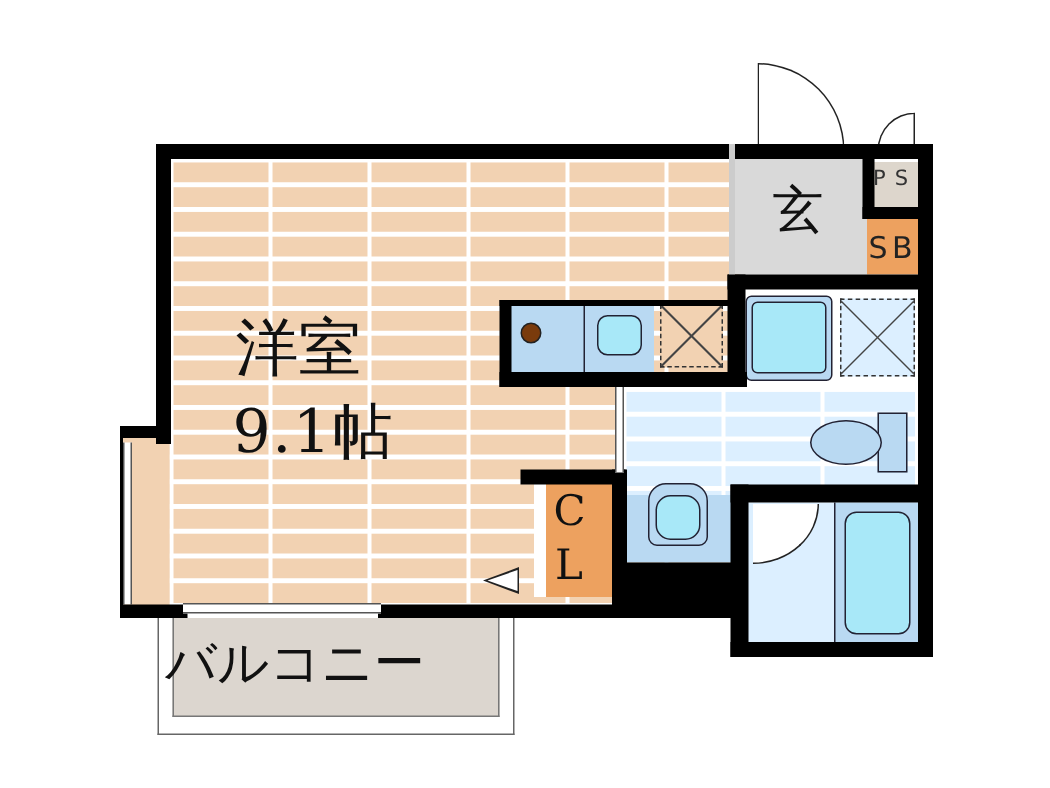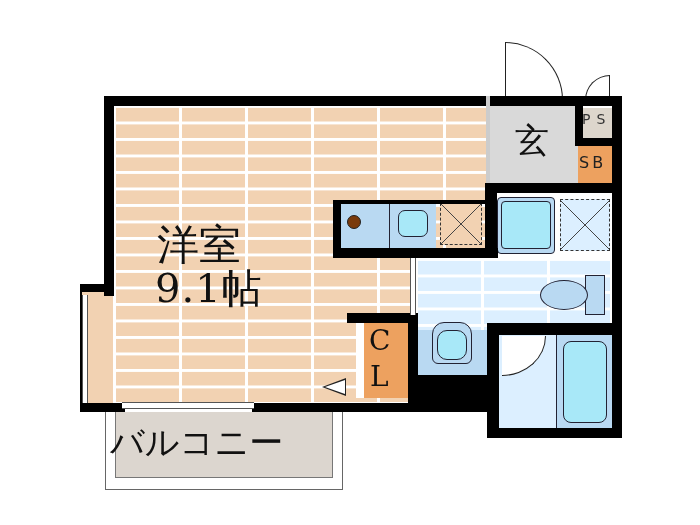--- a/index.html
+++ b/index.html
@@ -34,21 +34,21 @@
 
 <div class="abs brick-wet" style="left:415px;top:258px;width:195px;height:72px;"></div>
 
 <div class="abs" style="left:490px;top:105px;width:88px;height:78px;background:#d9d9d9;"></div>
 <div class="label" style="left:515px;top:123px;font-size:34px;">玄</div>
 
 <div class="abs" style="left:580px;top:108px;width:32px;height:30px;background:#ddd6cc;"></div>
 <div class="label" style="left:582px;top:112px;font-size:14px;font-family:'DejaVu Sans',sans-serif;letter-spacing:6px;color:#333;">PS</div>
 
 <div class="abs" style="left:578px;top:145px;width:34px;height:38px;background:#eda15f;"></div>
-<div class="label" style="left:579px;top:155px;font-size:16px;font-family:'DejaVu Sans',sans-serif;letter-spacing:3px;color:#222;">SB</div>
+<div class="label" style="left:579px;top:155px;font-size:20px;font-family:'DejaVu Sans',sans-serif;letter-spacing:3px;color:#222;">SB</div>
 
 <div class="abs" style="left:505px;top:42px;width:58px;height:58px;border-top:1.5px solid #222;border-right:1.5px solid #222;border-left:1.5px solid #222;border-top-right-radius:58px 58px;background:#fff;"></div>
 <div class="abs" style="left:585px;top:75px;width:25px;height:25px;border:1.5px solid #222;border-bottom:none;border-top-left-radius:25px 25px;background:#fff;"></div>
 
 <div class="abs" style="left:340px;top:203px;width:50px;height:45px;background:#b9d9f2;border-right:1.5px solid #223;"></div>
 <div class="abs" style="left:347px;top:215px;width:14px;height:14px;border-radius:50%;background:#7a3b0c;border:1px solid #222;"></div>
 <div class="abs" style="left:390px;top:203px;width:46px;height:45px;background:#b9d9f2;"></div>
 <div class="fixture" style="left:398px;top:210px;width:30px;height:27px;border-radius:7px;background:#a8e8f8;"></div>
 <div class="abs" style="left:440px;top:203px;width:42px;height:42px;border:1.5px dashed #333;background:
        linear-gradient(45deg, transparent 49%, #444 49%, #444 51%, transparent 51%),
@@ -100,14 +100,14 @@
 <div class="wall" style="left:487px;top:323px;width:135px;height:12px;"></div>
 <div class="wall" style="left:487px;top:428px;width:135px;height:10px;"></div>
 <div class="abs" style="left:410px;top:258px;width:6px;height:57px;background:#fff;border-left:1px solid #555;border-right:1px solid #555;"></div>
 
 <div class="abs" style="left:122px;top:402px;width:132px;height:7px;background:#fff;border-top:1px solid #555;border-bottom:1px solid #555;"></div>
 
 <div class="abs" style="left:105px;top:412px;width:238px;height:78px;border:1.5px solid #666;border-top:none;background:#fff;"></div>
 <div class="abs" style="left:115px;top:412px;width:218px;height:66px;background:#dcd6cf;border:1px solid #777;border-top:none;"></div>
 <div class="label" style="left:110px;top:425px;font-size:34px;">バルコニー</div>
 
-<div class="label" style="left:157px;top:224px;font-size:42px;">洋室</div>
+<div class="label" style="left:157px;top:211px;font-size:42px;">洋室</div>
 <div class="label" style="left:155px;top:268px;font-size:40px;letter-spacing:1px;">9.1帖</div>
 
 </body></html>

